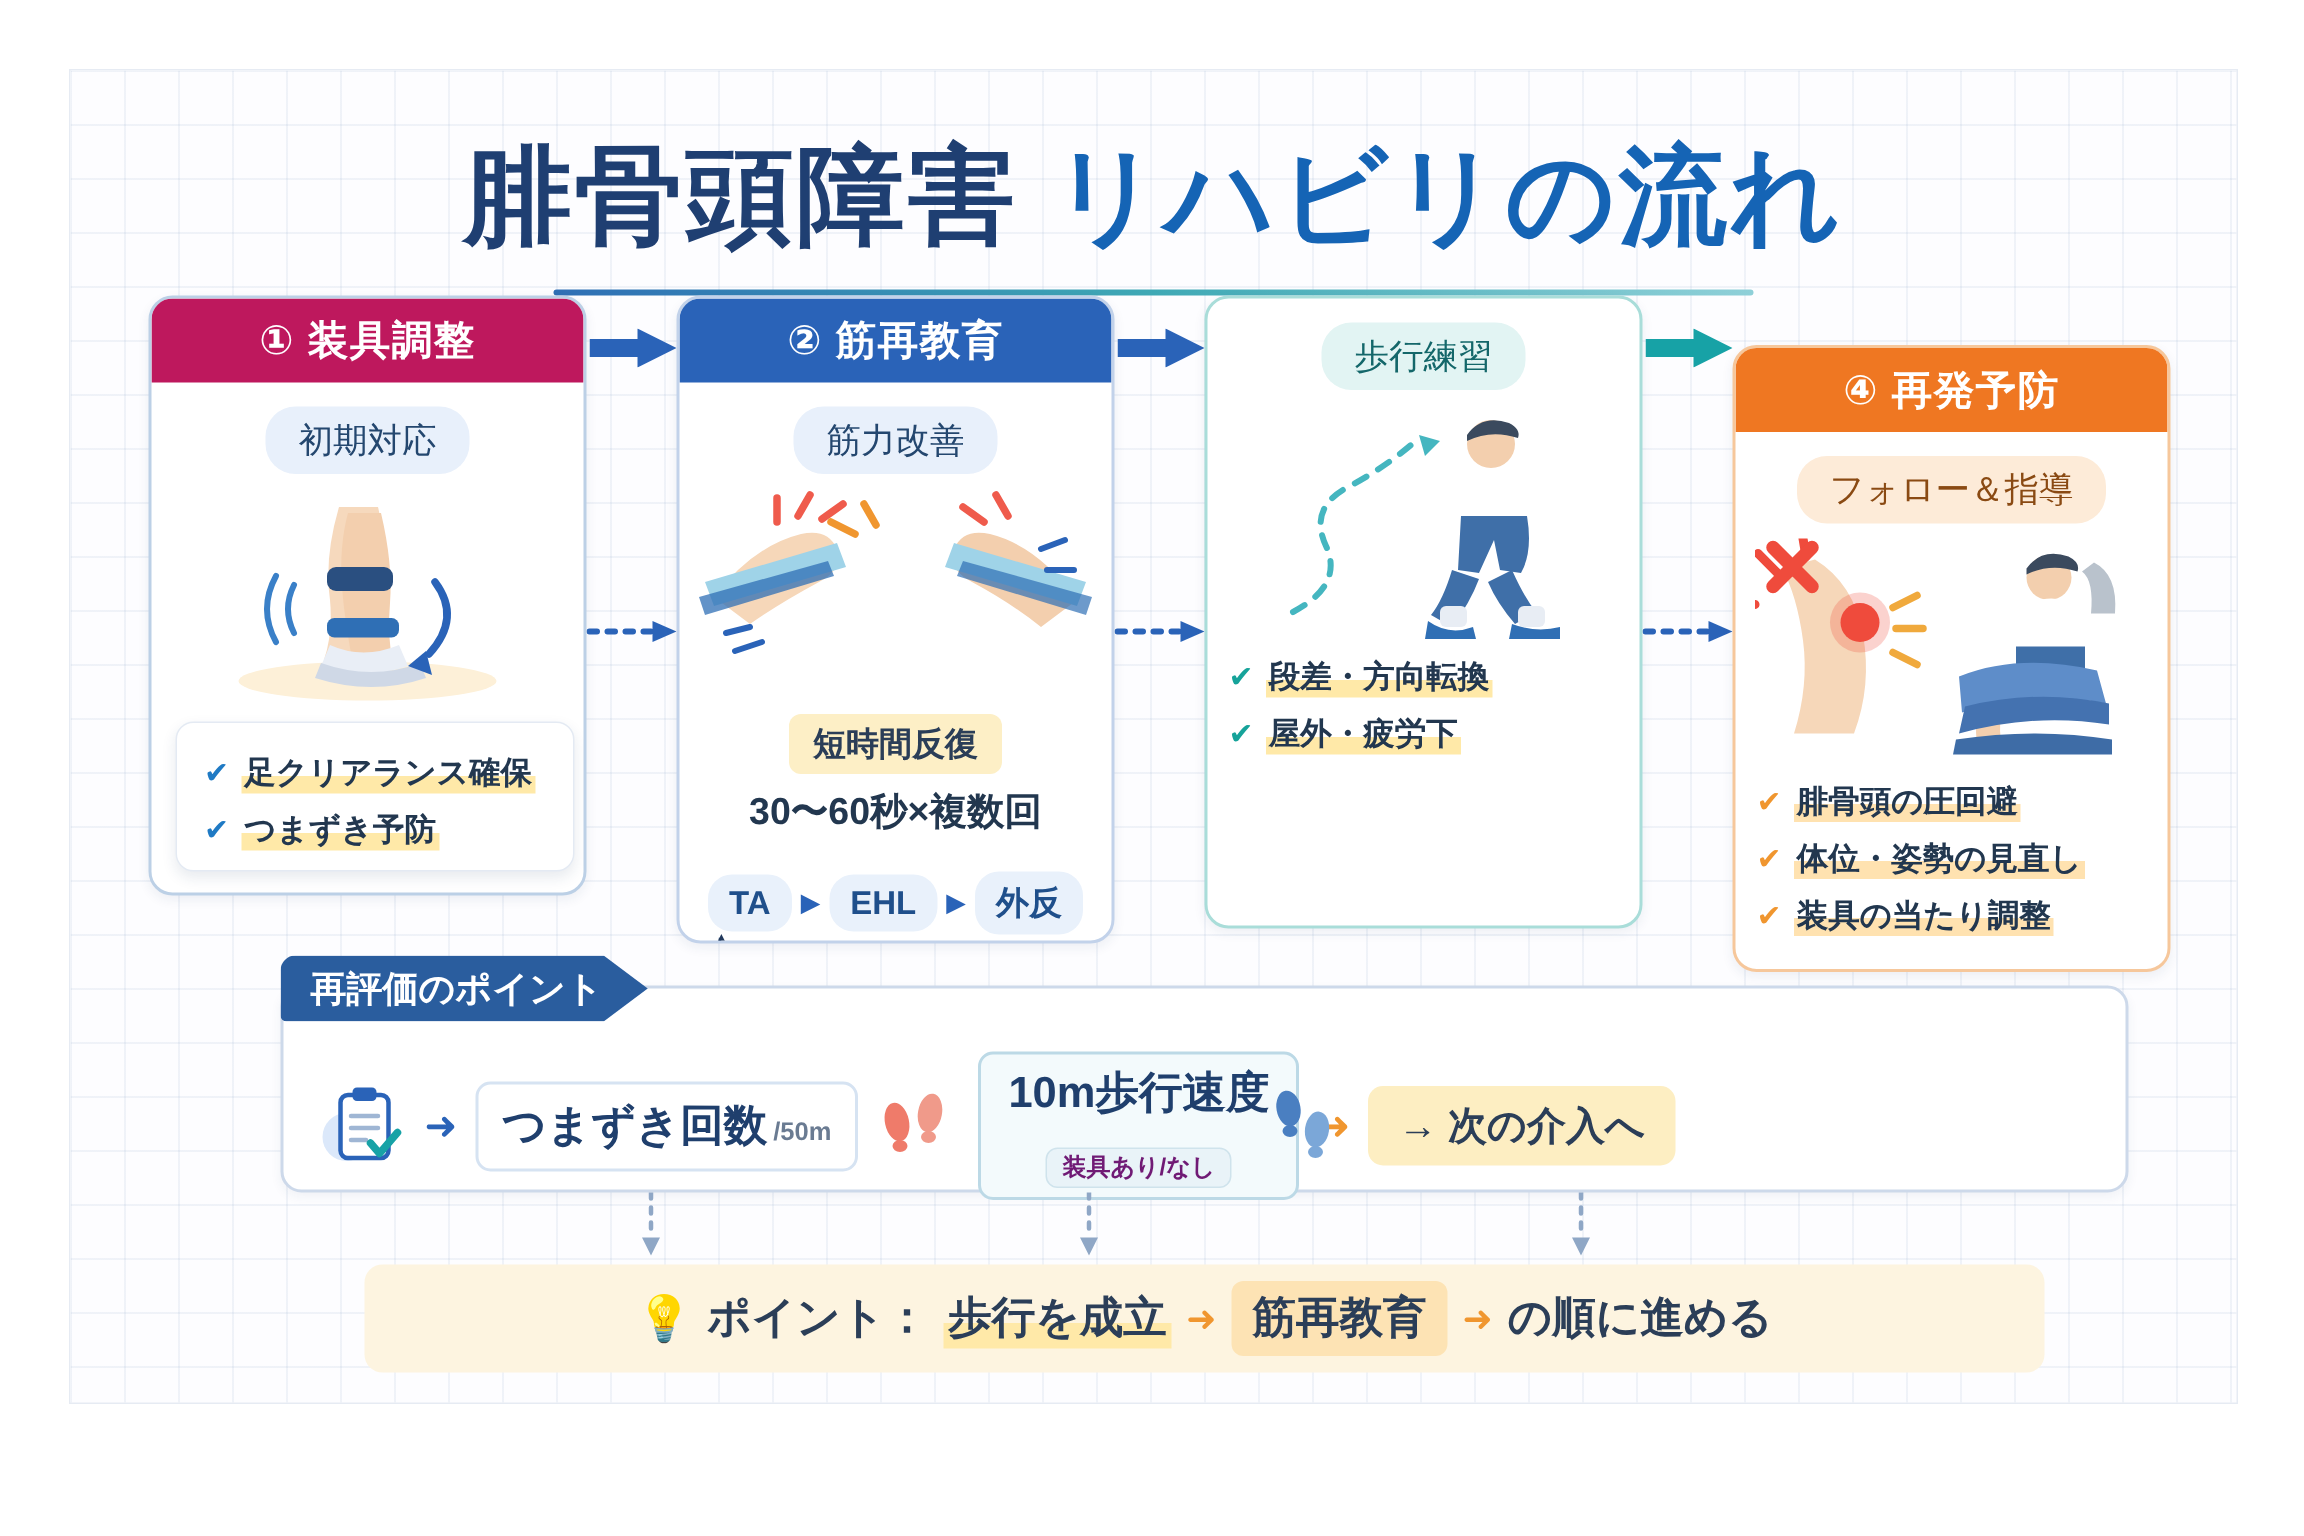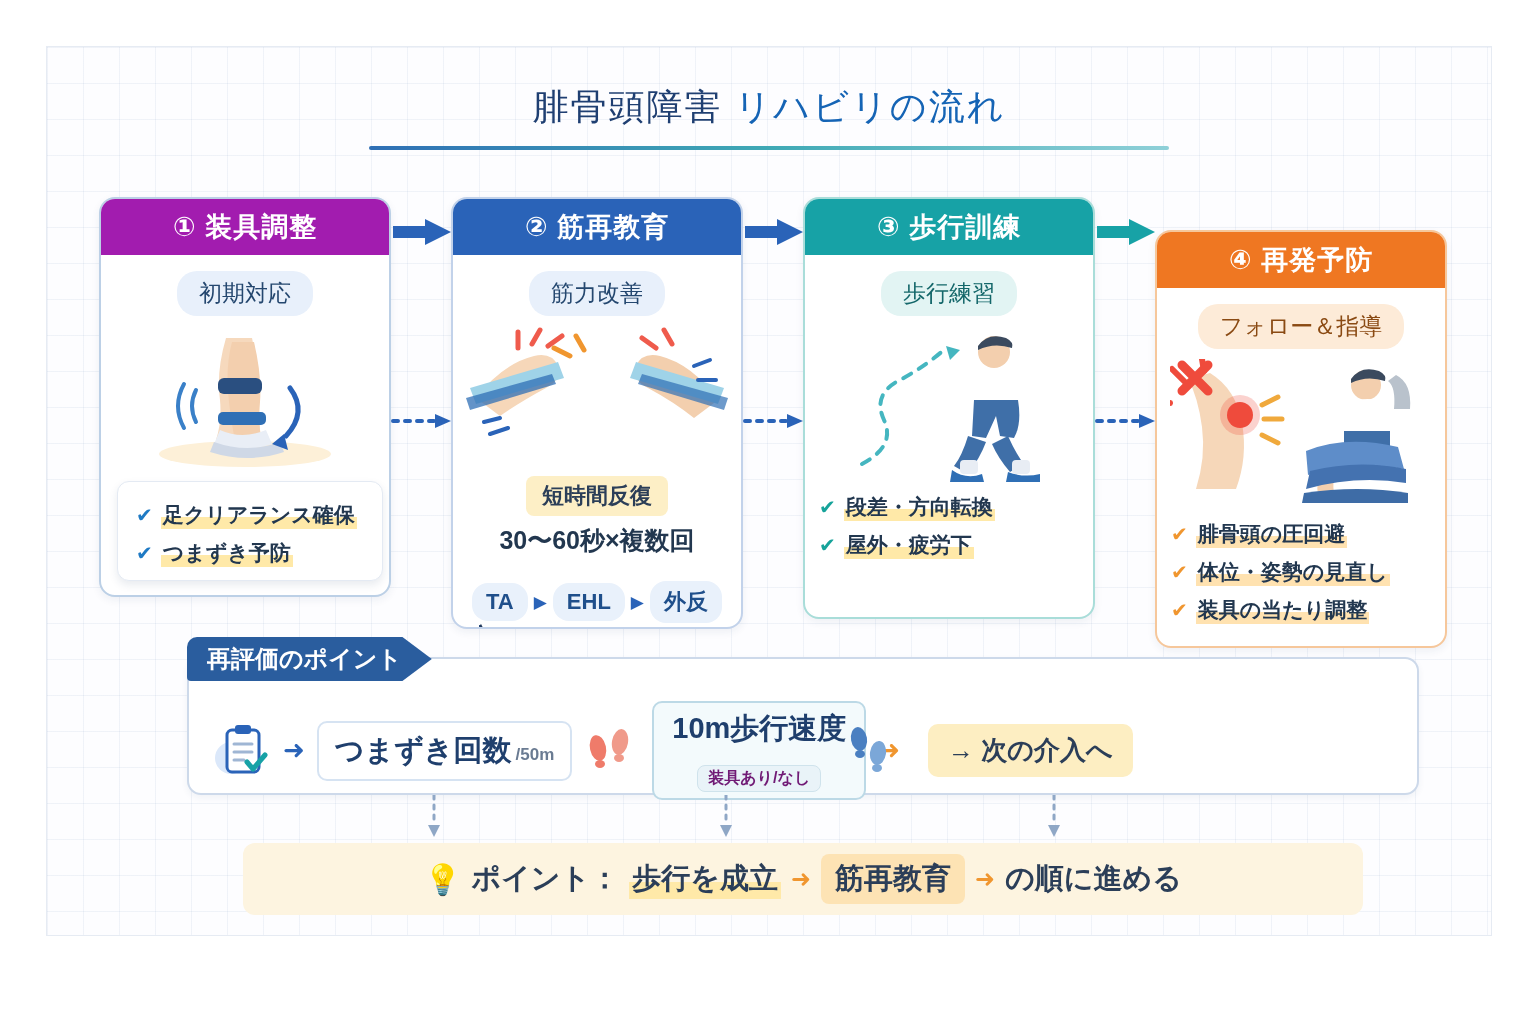--- a/index.html
+++ b/index.html
@@ -33,22 +33,22 @@
   }
 
   
   .title-wrap {
     position: absolute;
     left: 0; top: 36px;
     width: 1444px;
     text-align: center;
   }
   .title {
-    font-size: 36px;
-    font-weight: normal;
+    font-size: 72px;
+    font-weight: bold;
     letter-spacing: 2px;
     color: #1f3f72;
     white-space: nowrap;
   }
   .title .accent { color: #1564b5; }
   .title-rule {
     margin: 14px auto 0;
     width: 800px;
     height: 4px;
     border-radius: 2px;
@@ -81,21 +81,21 @@
   .card-head {
     height: 56px;
     display: flex;
     align-items: center;
     justify-content: center;
     color: #ffffff;
     font-size: 27px;
     font-weight: bold;
     letter-spacing: 1px;
   }
-  .c1 .card-head { background: #a21caf; text-align: center; }
+  .c1 .card-head { background: #be185d; text-align: center; }
   .c2 .card-head { background: #2a63b8; }
   .c3 .card-head { background: #17a2a6; }
   .c4 .card-head { background: #ef7722; }
 
   .chip {
     margin: 16px auto 0;
     display: block;
     width: max-content;
     padding: 7px 22px;
     border-radius: 20px;
@@ -286,21 +286,20 @@
   }
   .band-arrow { color: #2a63b8; font-size: 26px; font-weight: bold; }
   .band-arrow.orange { color: #f0962f; }
   .next-pill {
     background: #fdeec2;
     color: #2b3e58;
     font-size: 26px;
     font-weight: bold;
     border-radius: 10px;
     padding: 9px 20px;
-    margin-left: 16px;
   }
   .clip-icon {
     position: relative;
     width: 58px; height: 58px;
     flex: 0 0 auto;
   }
 
   
   .drop {
     position: absolute;
@@ -437,21 +436,20 @@
           </svg>
       </div>
       <div class="arrow-dot d2">
         <svg width="62" height="18" viewBox="0 0 62 18">
           <line x1="2" y1="9" x2="44" y2="9" stroke="#2a63b8" stroke-width="4" stroke-dasharray="5 7" stroke-linecap="round"></line>
           <path d="M44 2 l16 7 l-16 7z" fill="#2a63b8"></path>
         </svg>
       </div>
 
       <div class="card c3">
-        <div class="card-head">③ 歩行訓練</div>
         <div class="chip">歩行練習</div>
         <div class="illus">
           <svg width="262" height="160" viewBox="0 0 262 160">
             <path d="M44 138 q34 -18 22 -44 q-12 -26 16 -40 q26 -14 46 -32" stroke="#45b6c0" stroke-width="4" fill="none" stroke-dasharray="9 9" stroke-linecap="round"></path>
             <path d="M128 20 l14 4 l-10 10z" fill="#45b6c0"></path>
             <circle cx="176" cy="26" r="16" fill="#f3cfae"></circle>
             <path d="M160 20 q10 -14 28 -8 q8 4 6 10 q-18 -6 -34 2z" fill="#3b4a5e"></path>
             <path d="M162 46 q16 -8 32 0 q10 6 8 26 l-48 2 q-2 -20 8 -28z" fill="#ffffff"></path>
             <path d="M152 52 q-10 16 -14 30 l12 6 q8 -16 14 -26z" fill="#ffffff"></path>
             <path d="M196 52 q12 14 18 26 l-12 8 q-10 -14 -16 -22z" fill="#ffffff"></path>

